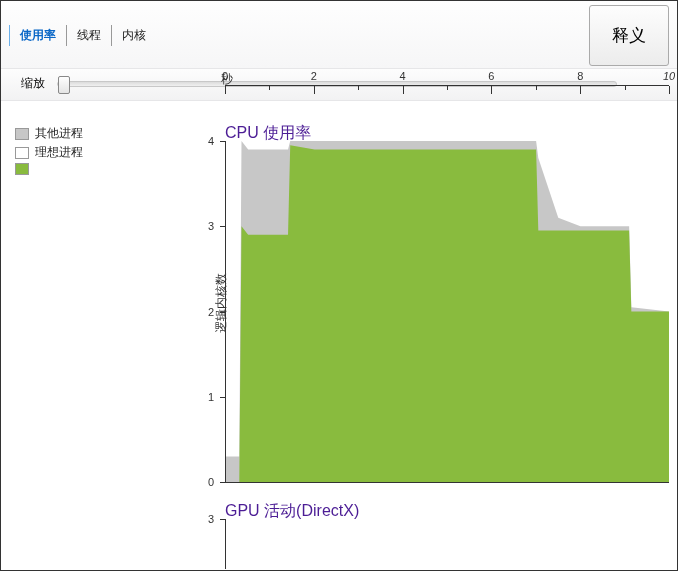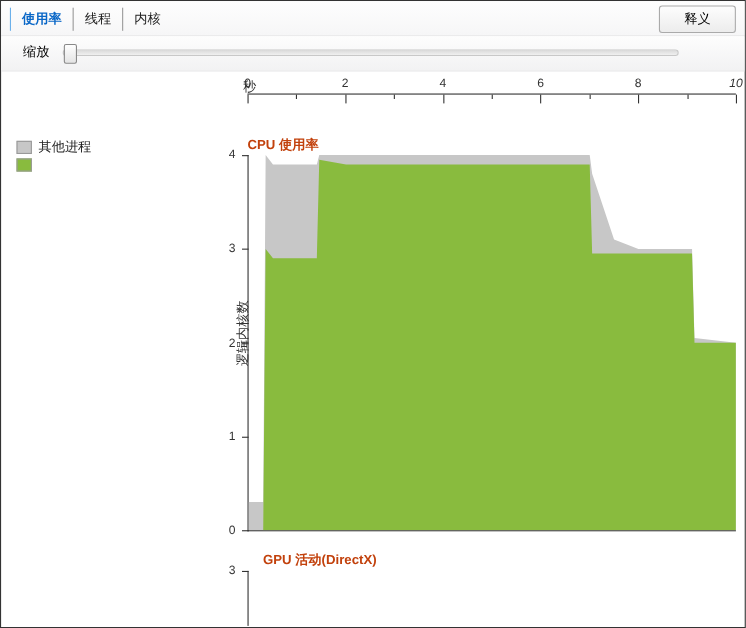--- a/index.html
+++ b/index.html
@@ -27,23 +27,23 @@
     cursor: pointer;
     border-right: 1px solid #999;
   }
   .tab:first-child { border-left: 1px solid #6bb0ea; }
   .tab.active { color: #0a67c7; font-weight: bold; }
   .tab:last-child { border-right: none; }
   .btn {
     background: linear-gradient(#fdfdfd,#ececec);
     border: 1px solid #aaa;
     border-radius: 3px;
-    padding: 3px 22px;
+    padding: 18px 22px;
     cursor: pointer;
-    font-size: 12px;
+    font-size: 17px;
   }
   .zoomrow {
     display: flex;
     align-items: center;
     padding: 6px 10px 8px 20px;
     background: linear-gradient(#fdfdfd, #f2f2f3);
     border-bottom: 1px solid #e6e6e8;
     gap: 12px;
   }
   .slider-track {
@@ -87,21 +87,21 @@
   .ruler .lab {
     position: absolute; top:-16px; font-size:11px; color:#333; transform:translateX(-50%);
   }
   .chart-wrap {
     position: absolute;
     top: 60px;
     left: 0;
     right: 8px;
     height: 360px;
   }
-  .chart-title { position: absolute; left: 6px; top: 0; font-size: 12px; color:#c2410c;font-weight:bold;}
+  .chart-title { position: absolute; left: 6px; top: 0; font-size: 16px; color:#4c1d95;}
   .ylabel {
     position: absolute;
     left: -28px;
     top: 50%;
     transform: translateY(-50%) rotate(-90deg);
     transform-origin: center;
     font-size: 12px;
     color: #333;
     white-space: nowrap;
   }
@@ -144,20 +144,24 @@
   <div class="slider-track">
     <div class="slider-thumb"></div>
   </div>
 </div>
 
 <div class="content">
   <div class="leftcol">
     <div class="legend-item">
       <span class="swatch" style="background:#c7c7c7"></span>
       <span>其他进程</span>
+    </div>
+    <div class="legend-item">
+      <span class="swatch" style="background:#ffffff"></span>
+      <span>理想进程</span>
     </div>
     <div class="legend-item">
       <span class="swatch" style="background:#89bb3e"></span>
     </div>
   </div>
 
   <div class="rightcol">
     <div class="secs-label">秒</div>
     <div class="ruler" id="ruler">
         <div class="major" style="left: 0%;"></div>
@@ -184,20 +188,20 @@
       <div class="ylabel">逻辑内核数</div>
       <div class="plot" id="cpuPlot">
         <svg id="cpuSvg" width="100%" height="100%" preserveAspectRatio="none" viewBox="0 0 443 341">
             <path d="M 0 341 L 0 315.425 L 13.29 315.425 L 15.504999999999999 0 L 22.150000000000002 8.525000000000034 L 44.300000000000004 8.525000000000034 L 62.019999999999996 8.525000000000034 L 64.235 0 L 88.60000000000001 0 L 132.9 0 L 177.20000000000002 0 L 221.5 0 L 265.8 0 L 310.09999999999997 0 L 312.315 17.05000000000001 L 332.25 76.72499999999997 L 354.40000000000003 85.25 L 403.12999999999994 85.25 L 405.345 166.2375 L 443 170.5 L 443 341 Z" fill="#c7c7c7" stroke="none"></path>
             <path d="M 0 341 L 0 341 L 13.29 341 L 15.504999999999999 85.25 L 22.150000000000002 93.775 L 44.300000000000004 93.775 L 62.019999999999996 93.775 L 64.235 4.262499999999989 L 88.60000000000001 8.525000000000034 L 132.9 8.525000000000034 L 177.20000000000002 8.525000000000034 L 221.5 8.525000000000034 L 265.8 8.525000000000034 L 310.09999999999997 8.525000000000034 L 312.315 89.51249999999999 L 332.25 89.51249999999999 L 354.40000000000003 89.51249999999999 L 403.12999999999994 89.51249999999999 L 405.345 170.5 L 443 170.5 L 443 341 Z" fill="#89bb3e" stroke="none"></path>
           </svg>
       <div class="ytick" style="top: 341px;"></div><div class="ytlab" style="top: 341px;">0</div><div class="ytick" style="top: 255.75px;"></div><div class="ytlab" style="top: 255.75px;">1</div><div class="ytick" style="top: 170.5px;"></div><div class="ytlab" style="top: 170.5px;">2</div><div class="ytick" style="top: 85.25px;"></div><div class="ytlab" style="top: 85.25px;">3</div><div class="ytick" style="top: 0px;"></div><div class="ytlab" style="top: 0px;">4</div></div>
     </div>
 
     <div class="gpu-wrap">
-      <div class="chart-title" style="left:20px;">GPU 活动(DirectX)</div>
+      <div class="chart-title" style="left:6px;">GPU 活动(DirectX)</div>
       <div class="gpu-plot" id="gpuPlot">
         <div class="ytick" style="top:0;"></div>
         <div class="ytlab" style="top:0;">3</div>
       </div>
     </div>
   </div>
 </div>
 
 </body></html>

